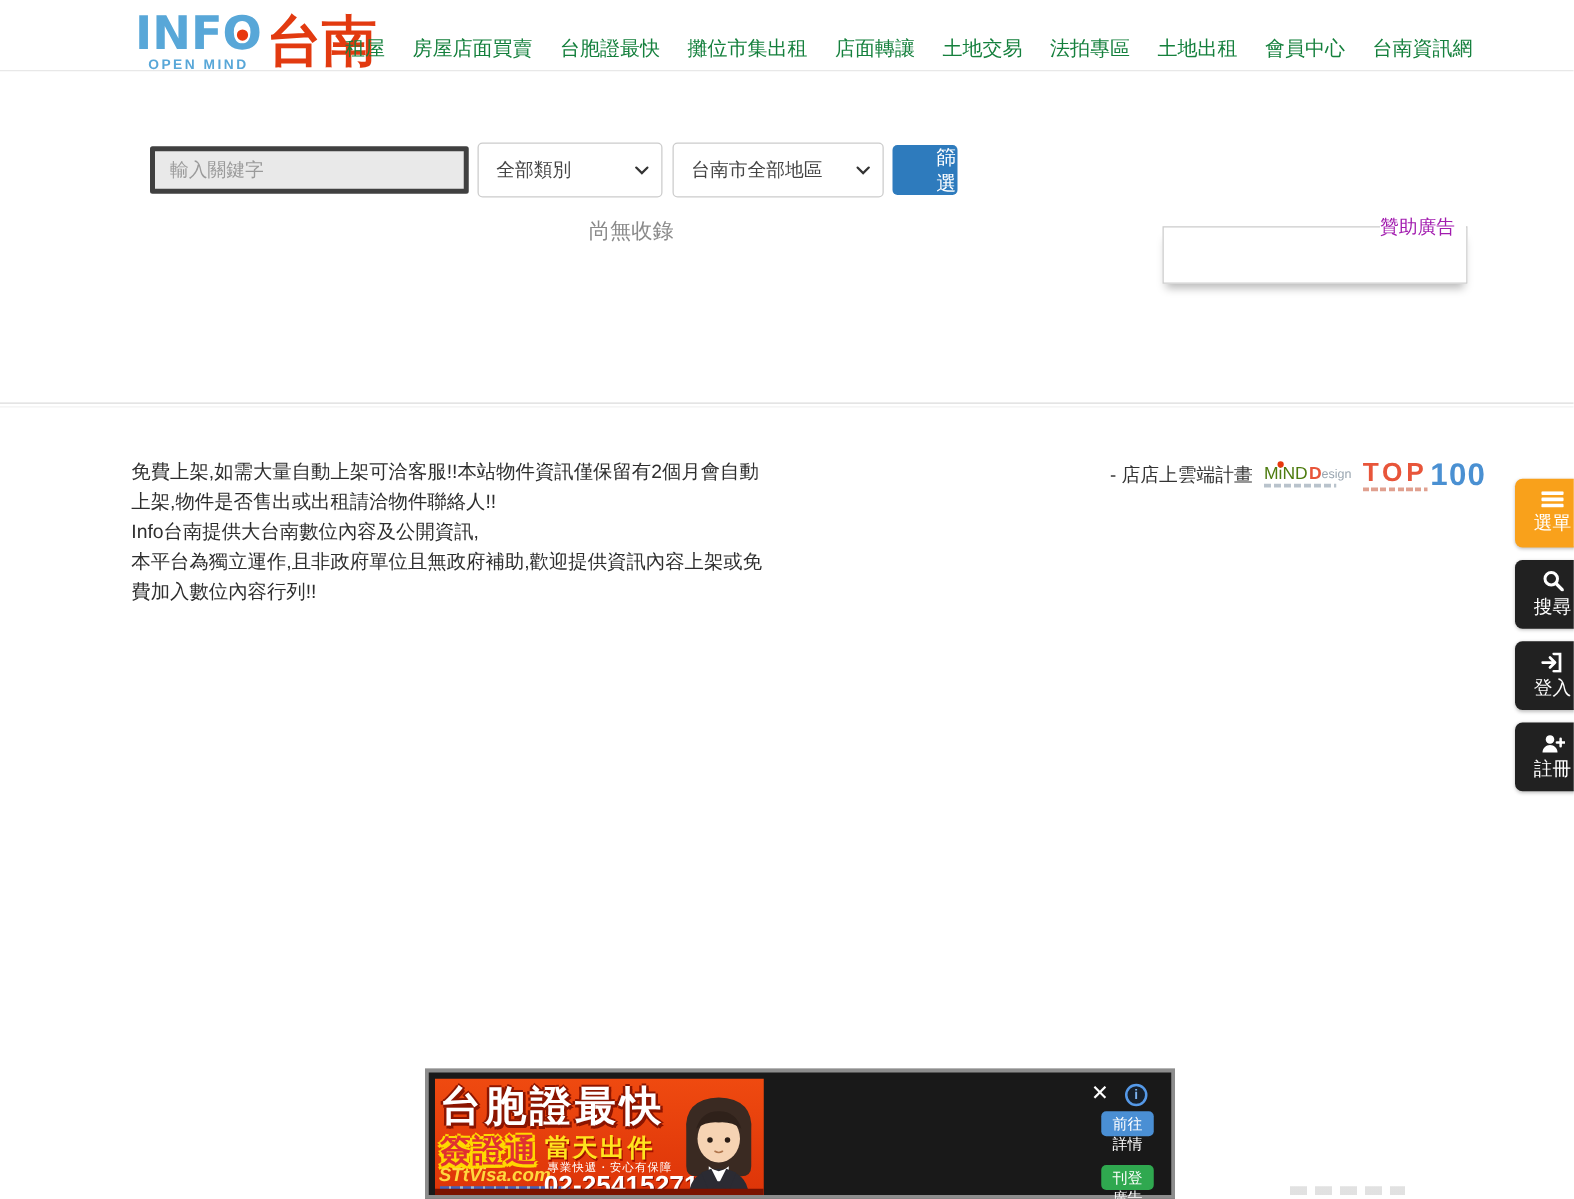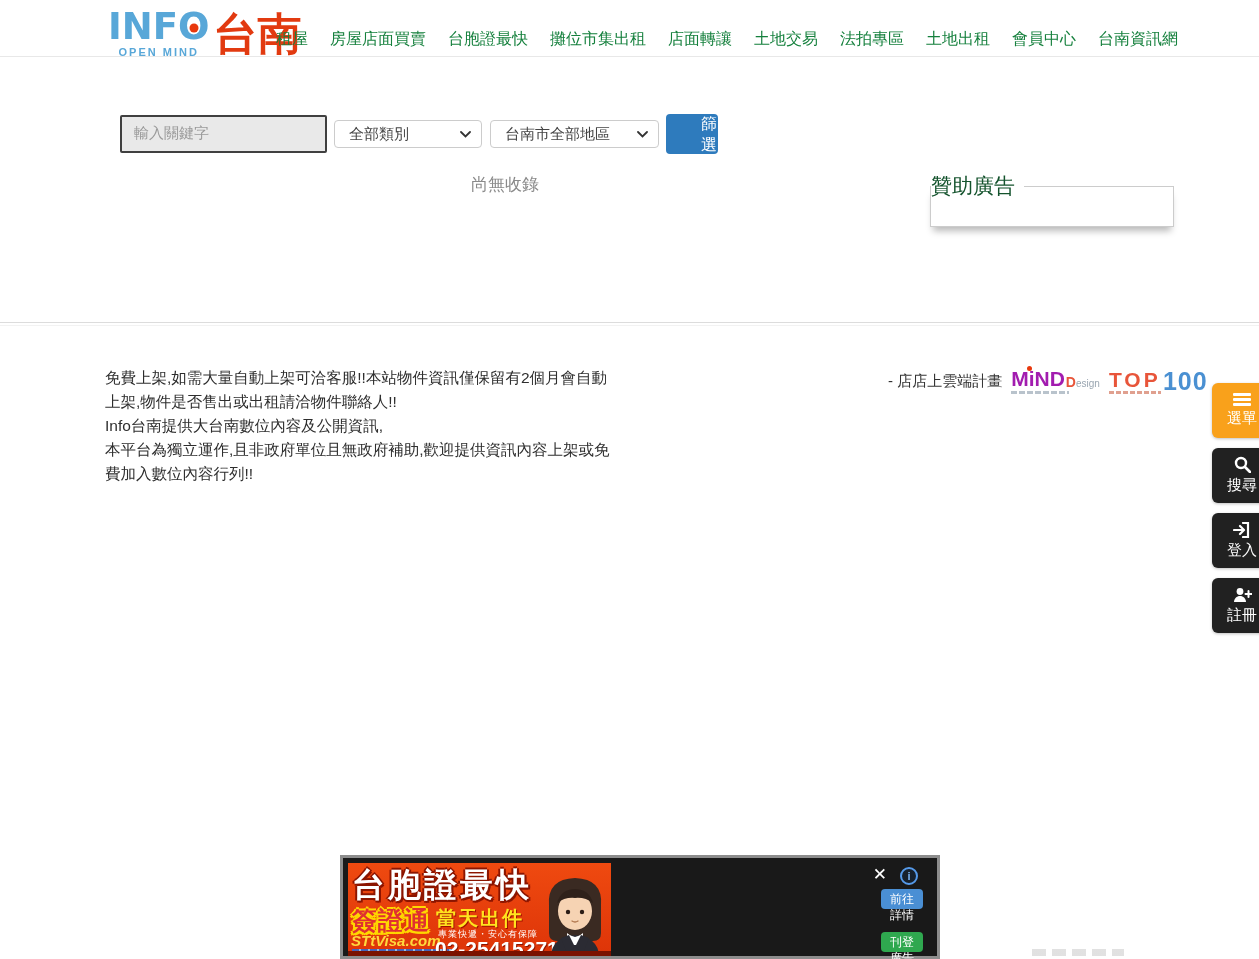--- a/index.html
+++ b/index.html
@@ -14,38 +14,38 @@
   .logo-col { display:flex; flex-direction:column; }
   .logo-info { font-size:37px; font-weight:800; color:#58a7d8; line-height:36px; letter-spacing:0; font-family:"DejaVu Sans",sans-serif; }
   .logo-o { position:relative; display:inline-block; }
   .logo-o::after { content:""; position:absolute; left:50%; top:54%; width:9px; height:9px; border-radius:50%; background:#e8380d; transform:translate(-50%,-50%); }
   .logo-openmind { font-size:11px; font-weight:bold; color:#58a7d8; letter-spacing:2px; margin-top:1px;text-align:center; }
   .logo-tainan { font-size:44px; font-weight:bold; color:#e23a10; line-height:50px; margin-left:4px; font-family:"DejaVu Serif","Liberation Serif",serif; }
   .nav { position:absolute; right:81px; top:0; height:79px; display:flex; align-items:center; gap:22px; }
   .nav a { font-size:16px; color:#15803d; text-decoration:none; white-space:nowrap; cursor:pointer; }
   
   .search-row { position:absolute; left:120px; top:114px; display:flex; align-items:center; }
-  .kw-input { width:207px; height:38px; background:#e9e9e9; border:2px solid #404040; border-radius:2px; padding:0 12px; font-size:15px; color:#333; font-family:Liberation Mono, monospace; }
+  .kw-input { width:255px; height:38px; background:#e9e9e9; border:4px solid #404040; border-radius:2px; padding:0 12px; font-size:15px; color:#333; font-family:Liberation Sans, sans-serif; }
   .kw-input::placeholder { color:#9a9a9a; }
-  .select { height:28px; background:#fff; border:1px solid #ccc; border-radius:4px; display:flex; align-items:center; justify-content:space-between; padding:0 10px 0 14px; font-size:15px; color:#444; cursor:pointer; }
+  .select { height:44px; background:#fff; border:1px solid #ccc; border-radius:4px; display:flex; align-items:center; justify-content:space-between; padding:0 10px 0 14px; font-size:15px; color:#444; cursor:pointer; }
   .select.cat { width:148px; margin-left:7px; }
   .select.dist { width:169px; margin-left:8px; }
   .chev { flex:0 0 auto; margin-left:6px; }
   .filter-btn { width:52px; height:40px; margin-left:7px; background:#2e7bbd; color:#fff; border:none; border-radius:4px; font-size:16px; font-family:inherit; cursor:pointer;padding-left:34px; }
   
   .empty-msg { position:absolute; left:105px; top:173px; width:800px; text-align:center; font-size:17px; color:#8a8a8a; }
   .sponsor { position:absolute; left:930px; top:172px; width:244px; height:55px; border:1px solid #ccc; background:#fff; box-shadow:0 7px 7px -3px rgba(0,0,0,.28); }
-  .sponsor legend { font-size:21px; color:#14532d; padding-right:9px; }
+  .sponsor legend { font-size:15px; color:#a21caf; padding-right:9px;text-align:right; }
   .divider { position:absolute; left:0; top:322px; width:1259px; height:4px; border-top:1px solid #dcdcdc; border-bottom:1px solid #f2f2f2; }
   
   .notice { position:absolute; left:105px; top:366px; width:515px; font-size:15.5px; line-height:24px; color:#2e2e2e; }
   .cloud-row { position:absolute; left:888px; top:368px; display:flex; align-items:center; gap:9px; }
   .cloud-text { font-size:15px; color:#333; white-space:nowrap; }
   .mind-logo { display:flex; align-items:flex-end; line-height:1; }
-  .mind-main { font-size:21px; font-weight:700; color:#a21caf; position:relative; }
+  .mind-main { font-size:14px; font-weight:400; color:#4d7c0f; position:relative; }
   .mind-main::after { content:""; position:absolute; width:5px; height:5px; border-radius:50%; background:#e8380d; top:-2px; left:30%; }
   .mind-d { font-size:14px; font-weight:800; color:#e8553a; margin-left:1px; }
   .mind-esign { font-size:10px; color:#9aa6b1; }
   .logo-caption { height:3px; background:repeating-linear-gradient(90deg,#b9c3cc 0 6px,transparent 6px 8px); margin-top:2px; }
   .top-logo { display:flex; align-items:center; line-height:1; }
   .top-col { display:flex; flex-direction:column; }
   .top-top { font-size:21px; font-weight:800; color:#e8553a; letter-spacing:3px; }
   .top-caption { height:3px; width:52px; background:repeating-linear-gradient(90deg,#e0a08f 0 5px,transparent 5px 7px); margin-top:1px; }
   .top-100 { font-size:25px; font-weight:800; color:#4a90d2; letter-spacing:1px; margin-left:2px; }
   

